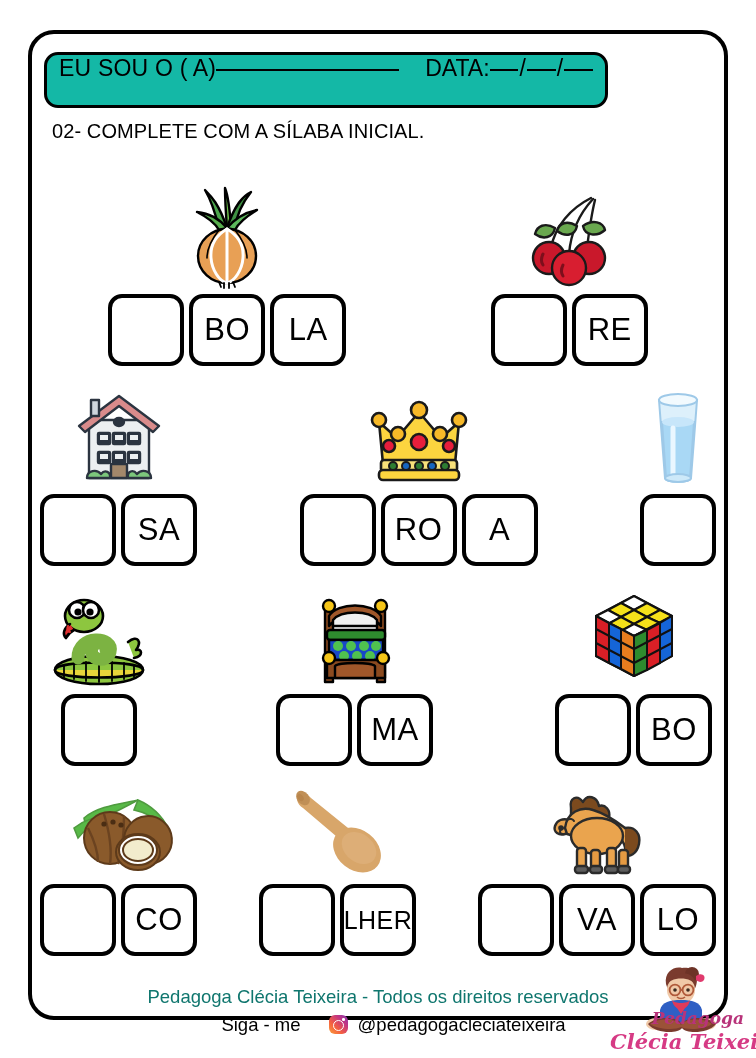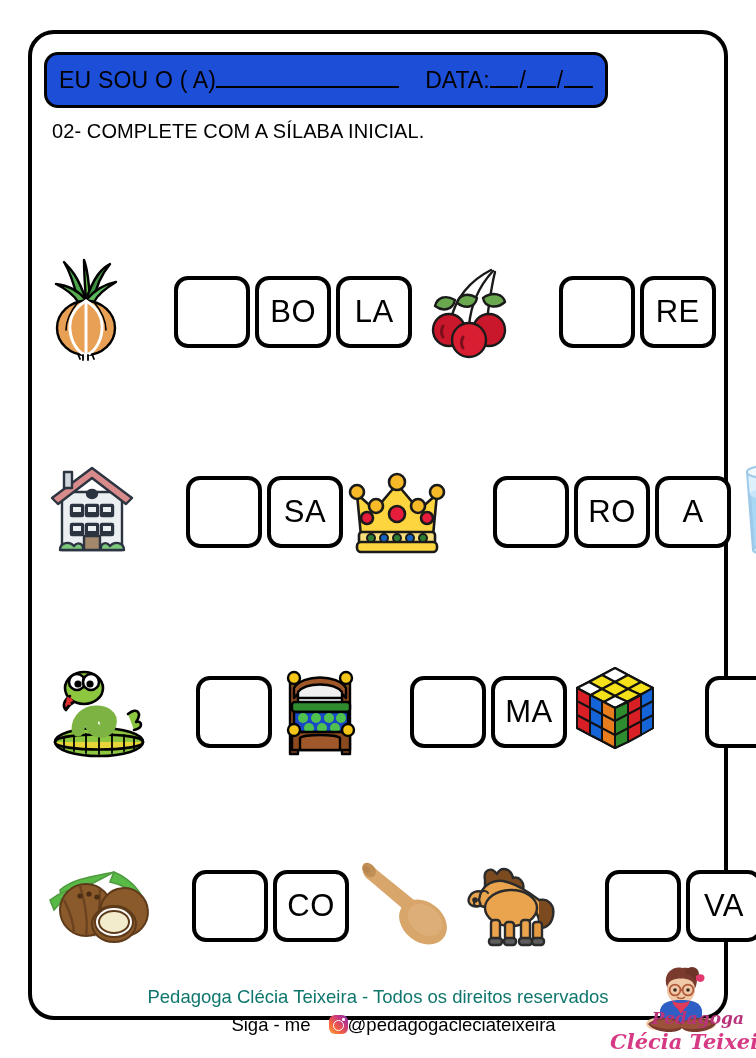--- a/index.html
+++ b/index.html
@@ -24,23 +24,23 @@
     border-radius: 26px;
     background: #fff;
   }
   
   .name-date-box {
     position: absolute;
     left: 44px; top: 52px;
     width: 564px; height: 56px;
     border: 3px solid #000;
     border-radius: 14px;
-    background: #1d4ed8;
-    display: flex;
-    align-items: center;
+    background: #14b8a6;
+    display: flex;
+    align-items: flex-start;
     padding: 0 12px;
     overflow: hidden;
   }
   .name-label {
     font-size: 23px;
     color: #000;
     white-space: nowrap;
     letter-spacing: .2px;
   }
   .blank-rule {
@@ -79,23 +79,22 @@
     align-items: flex-end;
     width: 100%;
   }
   .row-1 { height: 208px; justify-content: space-around; }
   .row-2 { height: 200px; justify-content: space-between; padding: 0 4px; }
   .row-3 { height: 200px; justify-content: space-between; padding: 0 8px; }
   .row-4 { height: 190px; justify-content: space-between; padding: 0 4px; }
 
   .item {
     display: flex;
-    flex-direction: row;
+    flex-direction: column;
     align-items: center;
-    gap: 42px;
   }
   .art {
     height: 104px;
     display: flex;
     align-items: flex-end;
     justify-content: center;
     margin-bottom: 4px;
   }
   .row-4 .art { height: 96px; }
   .boxes {
@@ -129,21 +128,21 @@
     color: #0f766e;
     line-height: 1.35;
   }
   .footer-line2 {
     font-size: 18.5px;
     color: #000;
     line-height: 1.4;
     display: flex;
     align-items: center;
     justify-content: center;
-    gap: 0;
+    gap: 10px;
     margin-top: 2px;
     padding-left: 31px;
   }
   .siga { margin-right: 18px; }
   .ig-icon {
     width: 19px; height: 19px;
     border-radius: 6px;
     background: linear-gradient(45deg,#f9a03c 0%,#f56040 35%,#c13584 70%,#833ab4 100%);
     position: relative;
     display: inline-block;
@@ -500,20 +499,24 @@
         <div class="art">
           <svg width="110" height="96" viewBox="0 0 110 96">
             <g>
               <path d="M16 8 C12 14 14 20 20 24 L60 58 L70 48 L28 14 C24 10 20 6 16 8 Z" fill="#d8a66a"></path>
               <ellipse cx="20" cy="14" rx="6" ry="8" transform="rotate(-40 20 14)" fill="#c08f56"></ellipse>
               <ellipse cx="17.5" cy="13.5" rx="2.6" ry="4" transform="rotate(-40 17.5 13.5)" fill="#b8854c"></ellipse>
               <ellipse cx="74" cy="66" rx="26" ry="20" transform="rotate(38 74 66)" fill="#d8a66a"></ellipse>
               <ellipse cx="76" cy="64" rx="19" ry="14" transform="rotate(38 76 64)" fill="#ddae77"></ellipse>
             </g>
           </svg>
+        </div>
+        <div class="boxes">
+          <div class="sylbox empty"></div>
+          <div class="sylbox narrow">LHER</div>
         </div>
       </div>
 
       <div class="item">
         <div class="art">
           <svg width="104" height="96" viewBox="0 0 104 96">
             <g stroke="#2b2b2b" stroke-width="2.4" stroke-linejoin="round" stroke-linecap="round">
               <path d="M24 36 C18 34 12 36 10 42 C8 48 14 52 20 50 L26 48 Z" fill="#eaa44e"></path>
               <path d="M26 24 C24 14 32 10 38 18 C42 10 52 12 54 22 C60 20 66 26 64 34 L44 44 L26 40 Z" fill="#7b4a1e"></path>
               <path d="M20 44 C22 28 36 22 48 26 C62 30 72 38 80 44 C88 50 90 60 86 70 L80 72 C82 60 76 52 66 50 L44 52 C36 54 28 52 22 50 Z" fill="#eaa44e"></path>

